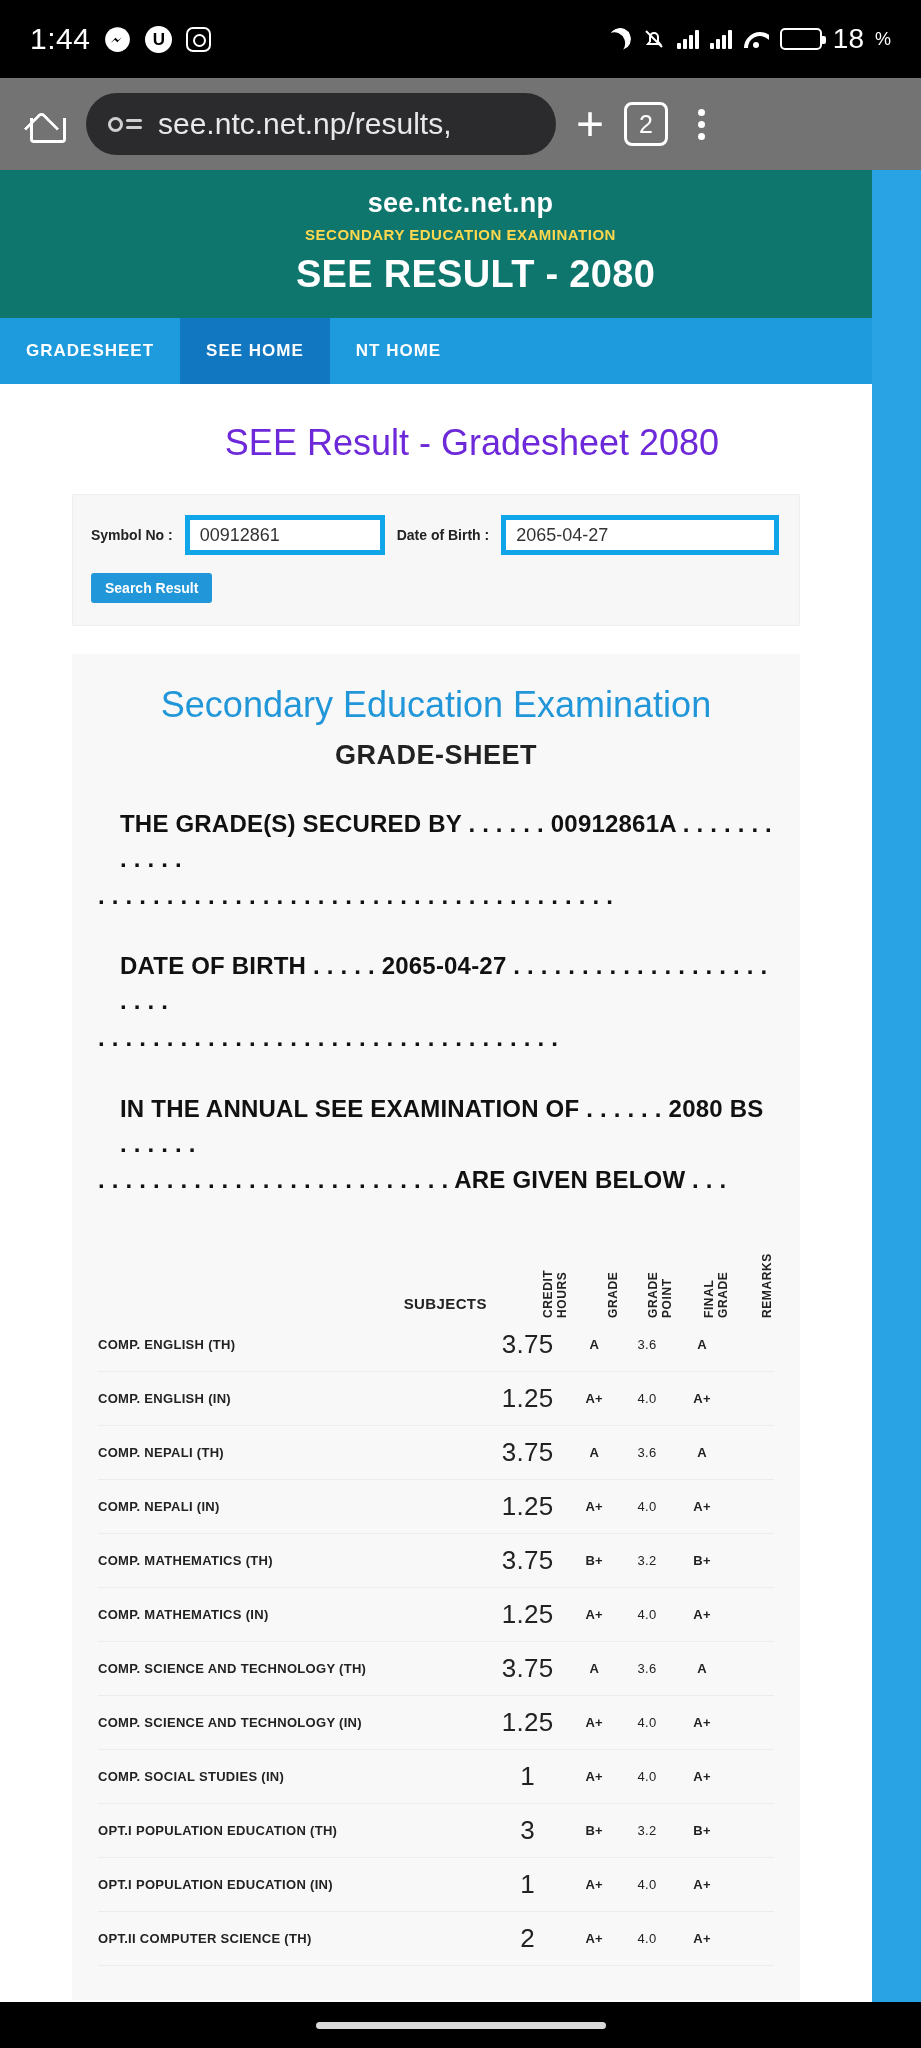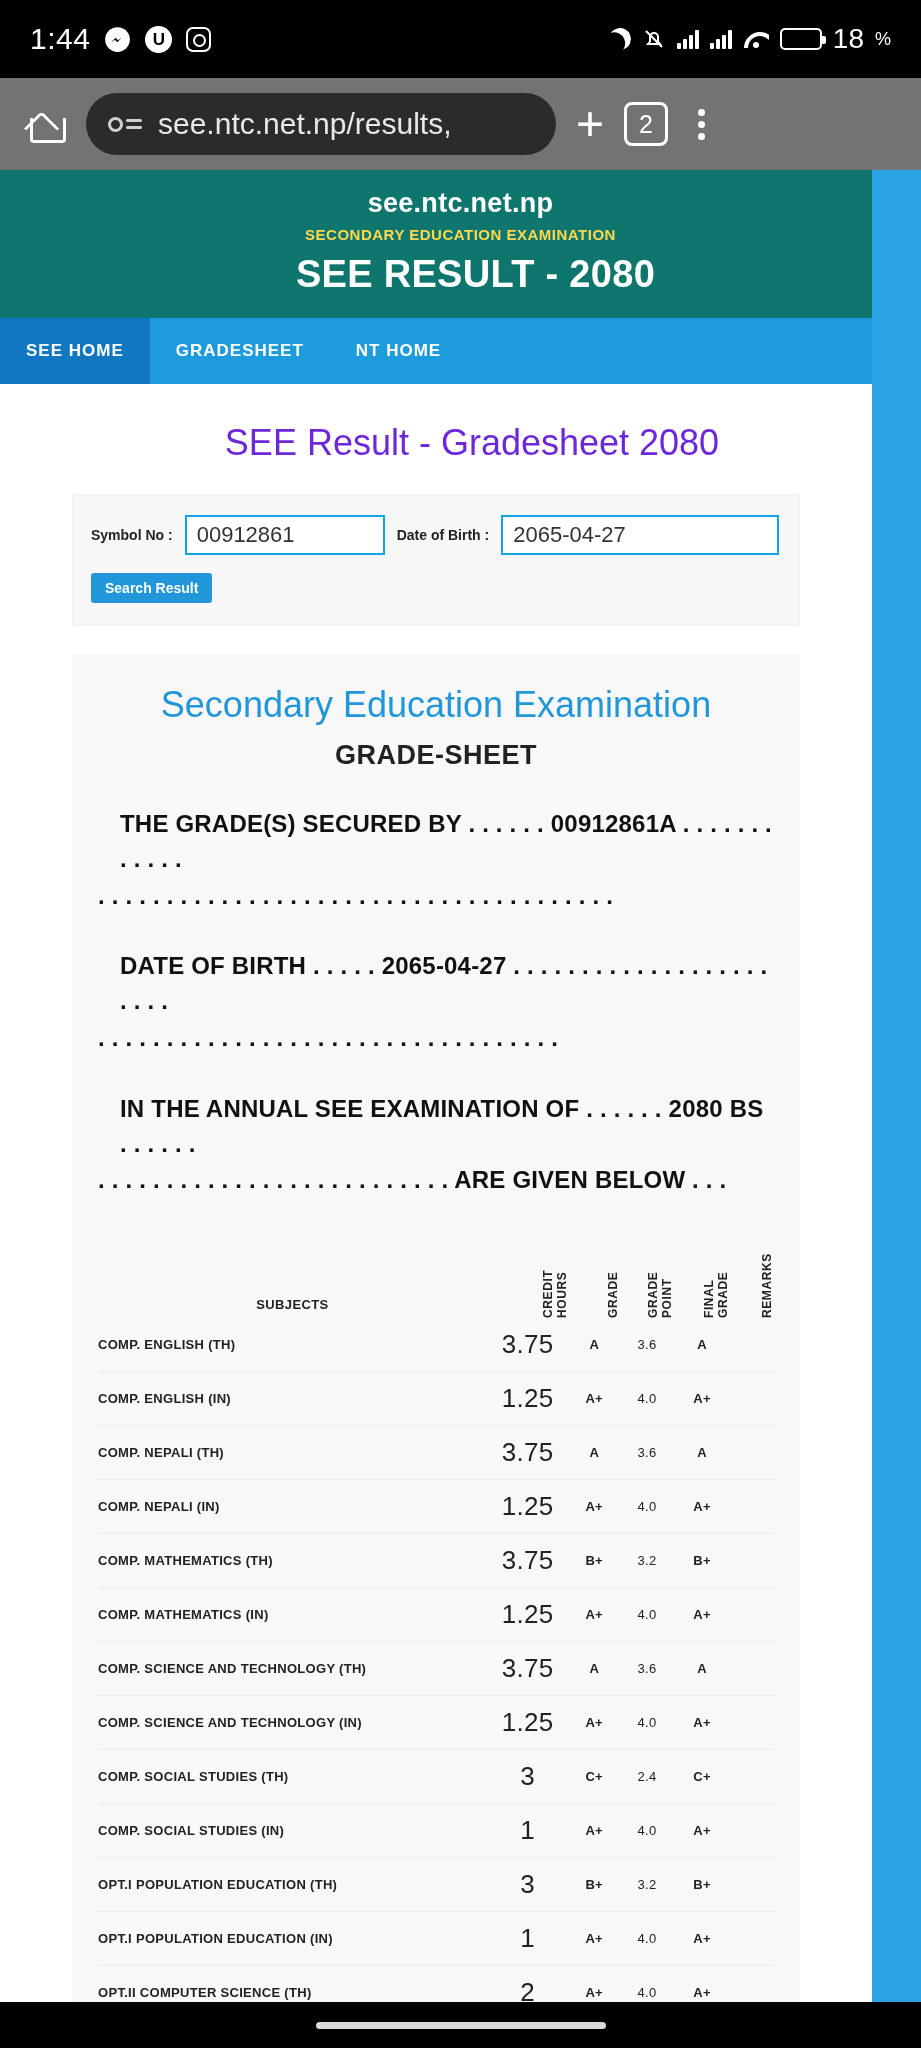--- a/index.html
+++ b/index.html
@@ -192,24 +192,24 @@
     background: #f7f7f7;
     border: 1px solid #eee;
     padding: 20px 18px 22px 18px;
     display: flex;
     flex-wrap: wrap;
     align-items: center;
     gap: 12px;
   }
   .fld-label { font-size: 14px; font-weight: bold; color: #222; }
   .fld {
-    border: 2px solid #0ea5e9;
+    border: 5px solid #0ea5e9;
     background: #fff;
     height: 40px;
-    font-size: 22px;
+    font-size: 18px;
     color: #333;
     padding: 0 10px;
     display: flex;
     align-items: center;
   }
   .fld.symbol { width: 200px; }
   .fld.dob { width: 278px; }
   .search-btn {
     background: #2196d8;
     color: #fff;
@@ -252,24 +252,24 @@
     letter-spacing: .2px;
   }
   .gs-line.nopad { padding-left: 0; }
 
   table.marks {
     width: 100%;
     border-collapse: collapse;
     margin-top: 34px;
   }
   table.marks th {
-    font-size: 13px;
+    font-size: 15px;
     font-weight: bold;
     color: #222;
-    text-align: center;
+    text-align: right;
     vertical-align: bottom;
     padding-bottom: 6px;
     letter-spacing: .4px;
   }
   table.marks th.rot {
     writing-mode: vertical-rl;
     transform: rotate(180deg);
     text-align: left;
     height: 86px;
     font-size: 12px;
@@ -381,22 +381,22 @@
   <div class="page">
     <div class="sidestrip"></div>
 
     <div class="site-header">
       <div class="site-domain">see.ntc.net.np</div>
       <div class="site-sub">SECONDARY EDUCATION EXAMINATION</div>
       <div class="site-title">SEE RESULT - 2080</div>
     </div>
 
     <div class="navbar">
+      <div class="nav-item">GRADESHEET</div>
       <div class="nav-item active">SEE HOME</div>
-      <div class="nav-item">GRADESHEET</div>
       <div class="nav-item">NT HOME</div>
     </div>
 
     <div class="content">
       <div class="page-h1">SEE Result - Gradesheet 2080</div>
 
       <div class="searchbox">
         <span class="fld-label">Symbol No :</span>
         <span class="fld symbol" placeholder="Symbol No">00912861</span>
         <span class="fld-label">Date of Birth :</span>
@@ -492,28 +492,20 @@
             </tr>
             <tr>
               <td class="subj">COMP. SCIENCE AND TECHNOLOGY (IN)</td>
               <td class="credit">1.25</td>
               <td class="grade">A+</td>
               <td class="gp">4.0</td>
               <td class="fgrade">A+</td>
               <td class="rem"></td>
             </tr>
             <tr>
-              <td class="subj">COMP. SOCIAL STUDIES (TH)</td>
-              <td class="credit">3</td>
-              <td class="grade">C+</td>
-              <td class="gp">2.4</td>
-              <td class="fgrade">C+</td>
-              <td class="rem"></td>
-            </tr>
-            <tr>
               <td class="subj">COMP. SOCIAL STUDIES (IN)</td>
               <td class="credit">1</td>
               <td class="grade">A+</td>
               <td class="gp">4.0</td>
               <td class="fgrade">A+</td>
               <td class="rem"></td>
             </tr>
             <tr>
               <td class="subj">OPT.I POPULATION EDUCATION (TH)</td>
               <td class="credit">3</td>

